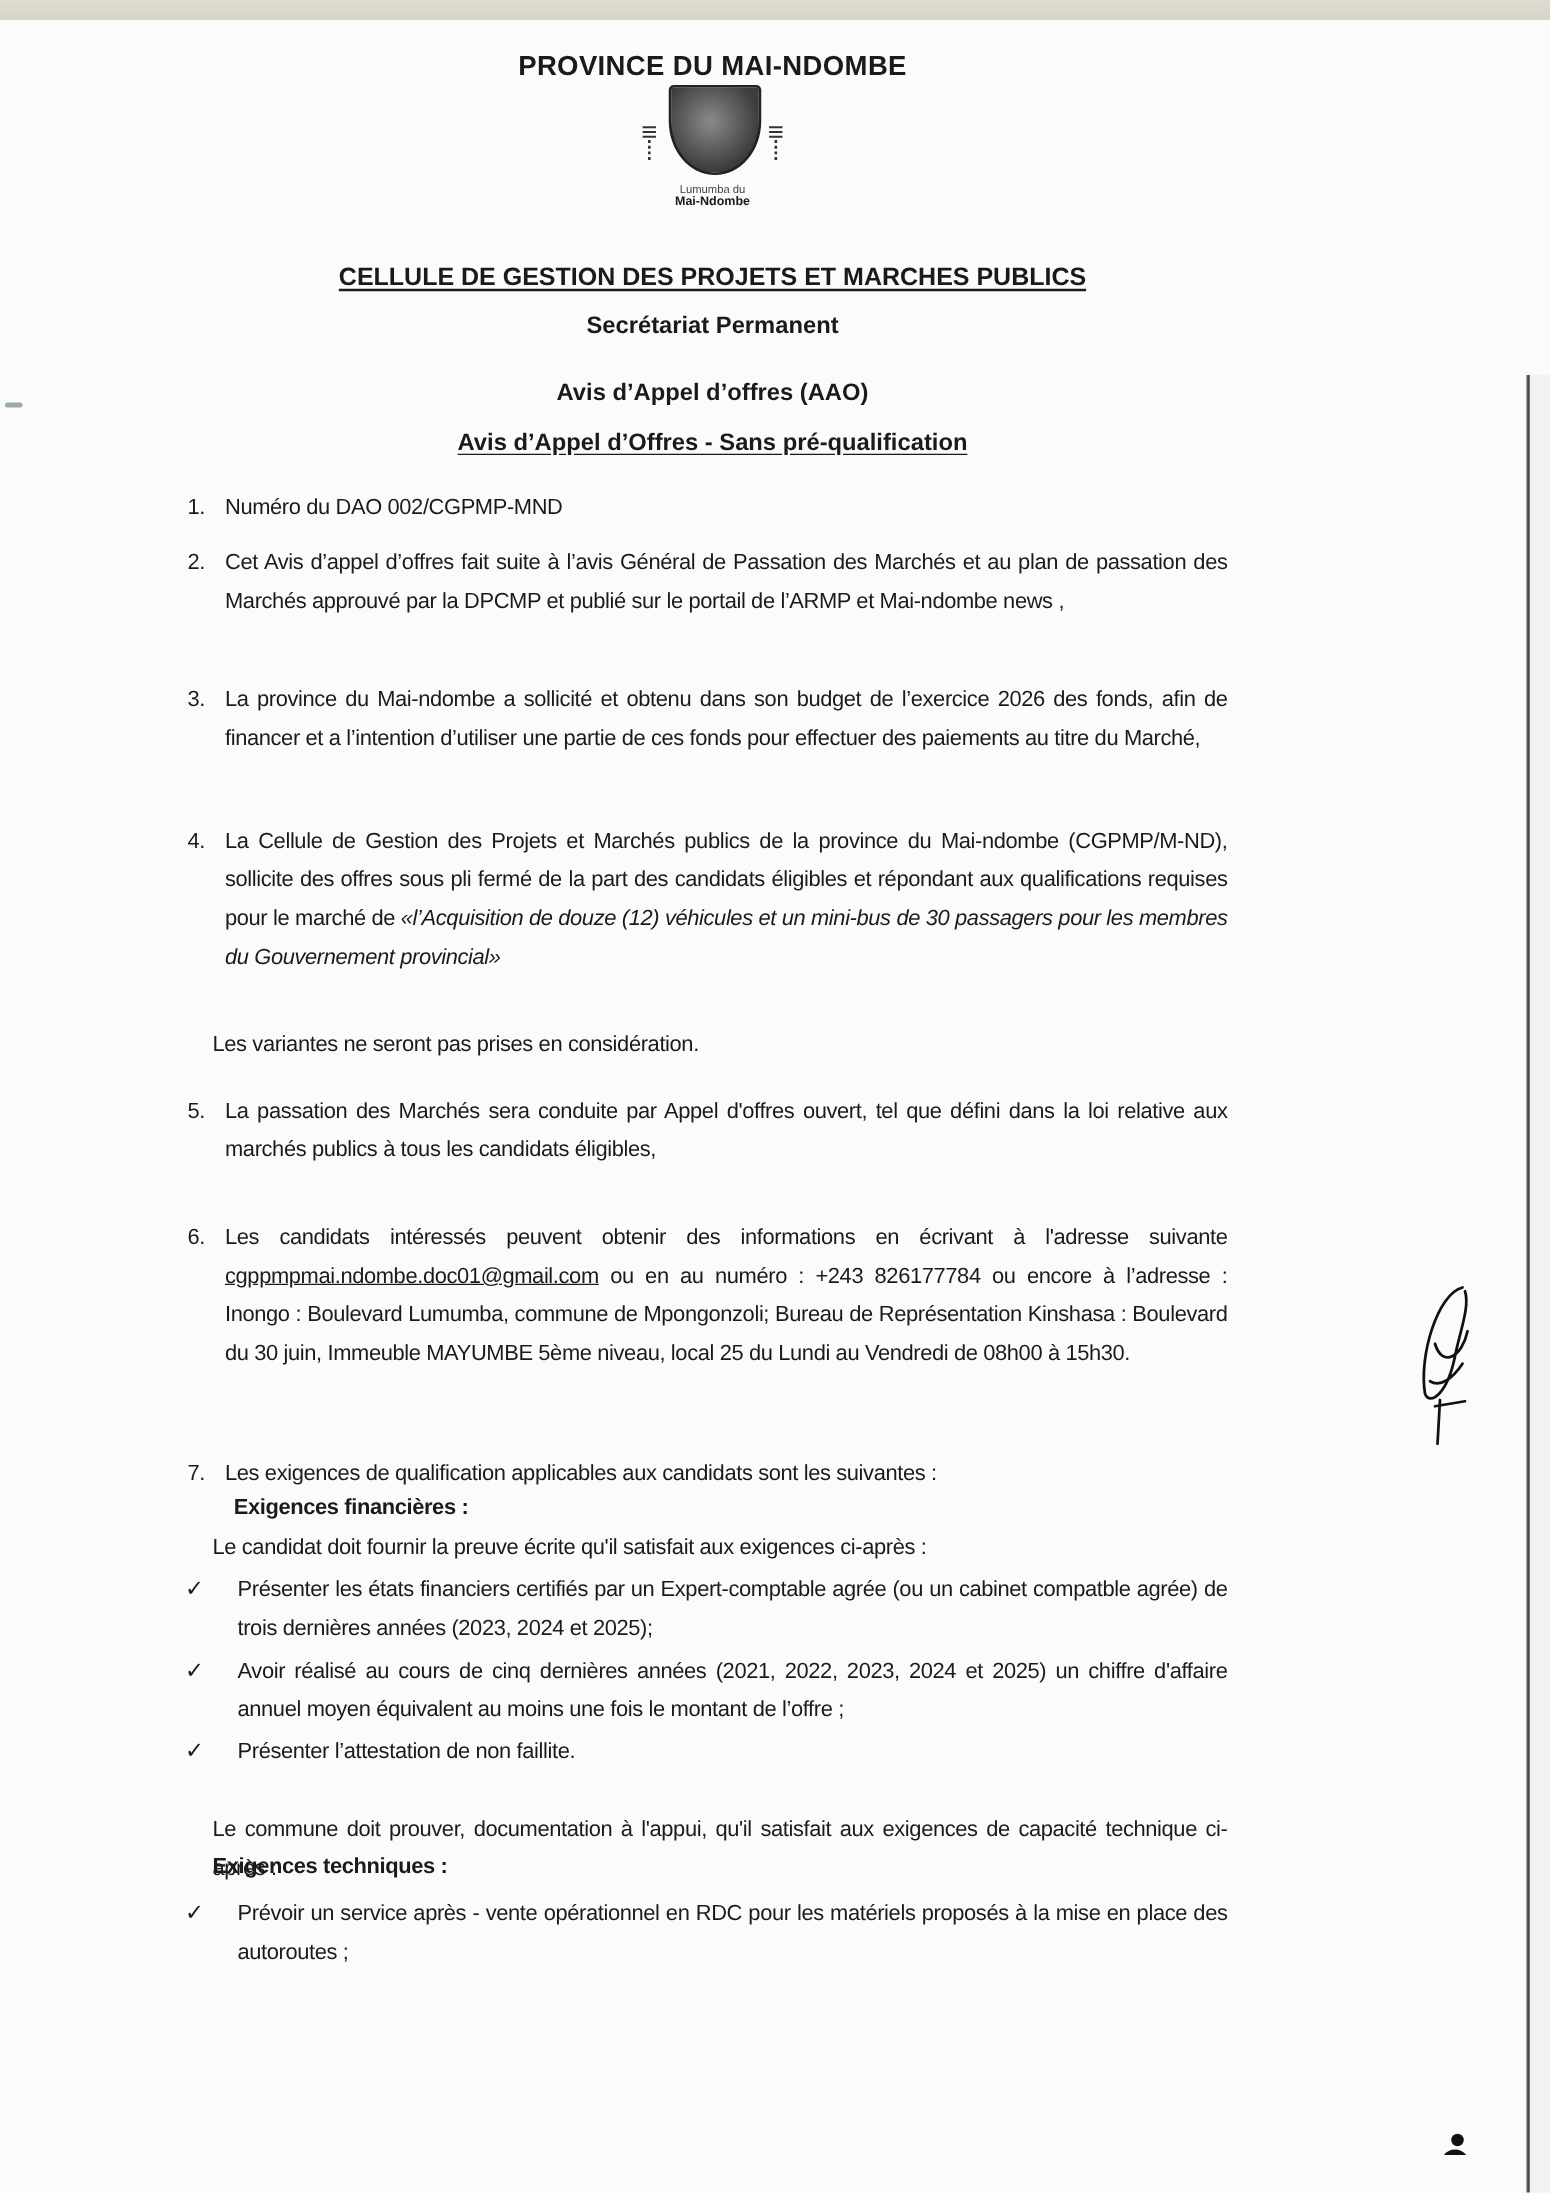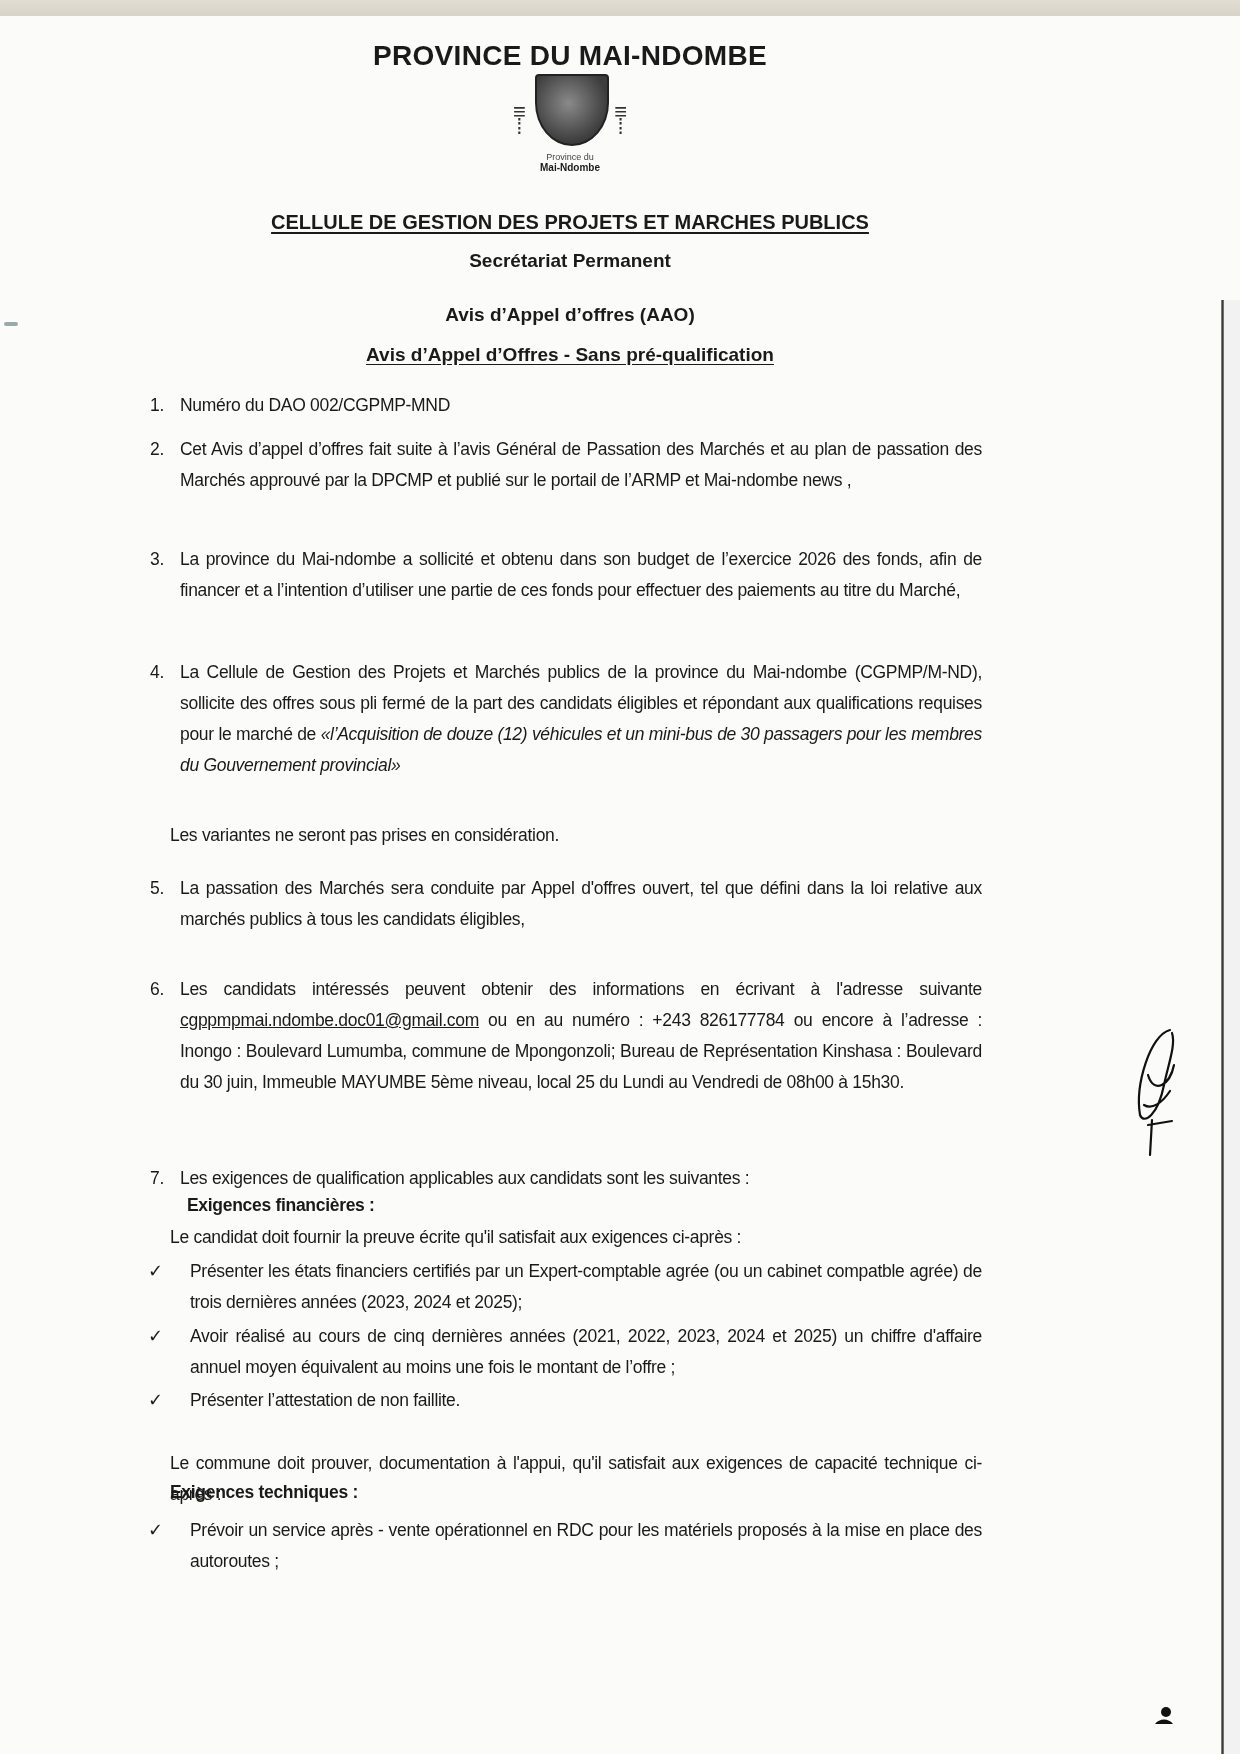--- a/index.html
+++ b/index.html
@@ -23,21 +23,21 @@
     background: #f2f2f2;
   }
   .scan-speck { position: absolute; width: 14px; height: 4px; background: #9aa; border-radius: 2px; }
 
   .header { position: absolute; left: 0; top: 38px; width: 1140px; text-align: center; }
   .republic {
     font-family: "DejaVu Serif", serif; font-style: italic; font-size: 17px;
     letter-spacing: 0.5px; color: #222; margin-left: 10px;
   }
   .province-title {
-    font-weight: bold; font-size: 28px; letter-spacing: 0.3px; margin-top: 2px;
+    font-weight: bold; font-size: 22px; letter-spacing: 0.3px; margin-top: 2px;
   }
   .emblem { position: relative; width: 130px; height: 110px; margin: 2px auto 0; }
   .shield {
     position: absolute; left: 30px; top: 0; width: 70px; height: 68px;
     background: radial-gradient(circle at 45% 40%, #8a8a8a, #3c3c3c 70%);
     border: 2px solid #222;
     border-radius: 4px 4px 50% 50% / 4px 4px 60% 60%;
   }
   .laurel { position: absolute; top: 30px; font-size: 22px; color: #333; line-height: 0.7; }
   .laurel.left { left: 8px; }
@@ -82,21 +82,21 @@
 <div class="right-margin"></div>
 <div class="right-rule"></div>
 <div class="scan-speck" style="left:4px;top:322px;"></div>
 
 <div class="header">
   <div class="province-title">PROVINCE DU MAI-NDOMBE</div>
   <div class="emblem">
     <div class="shield"></div>
     <div class="laurel left">≡<br>⁞</div>
     <div class="laurel right">≡<br>⁞</div>
-    <div class="emblem-sub1">Province du</div>
+    <div class="emblem-sub1">Lumumba du</div>
     <div class="emblem-sub2">Mai-Ndombe</div>
   </div>
 </div>
 
 <div class="cell-title">CELLULE DE GESTION DES PROJETS ET MARCHES PUBLICS</div>
 <div class="secretariat">Secrétariat Permanent</div>
 <div class="aao-title">Avis d’Appel d’offres (AAO)</div>
 <div class="aao-subtitle">Avis d’Appel d’Offres - Sans pré-qualification</div>
 
 <div class="item" style="top:390px;">

